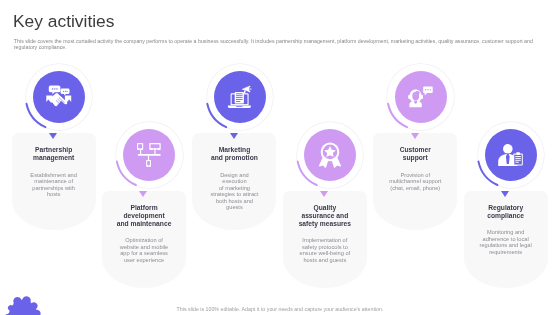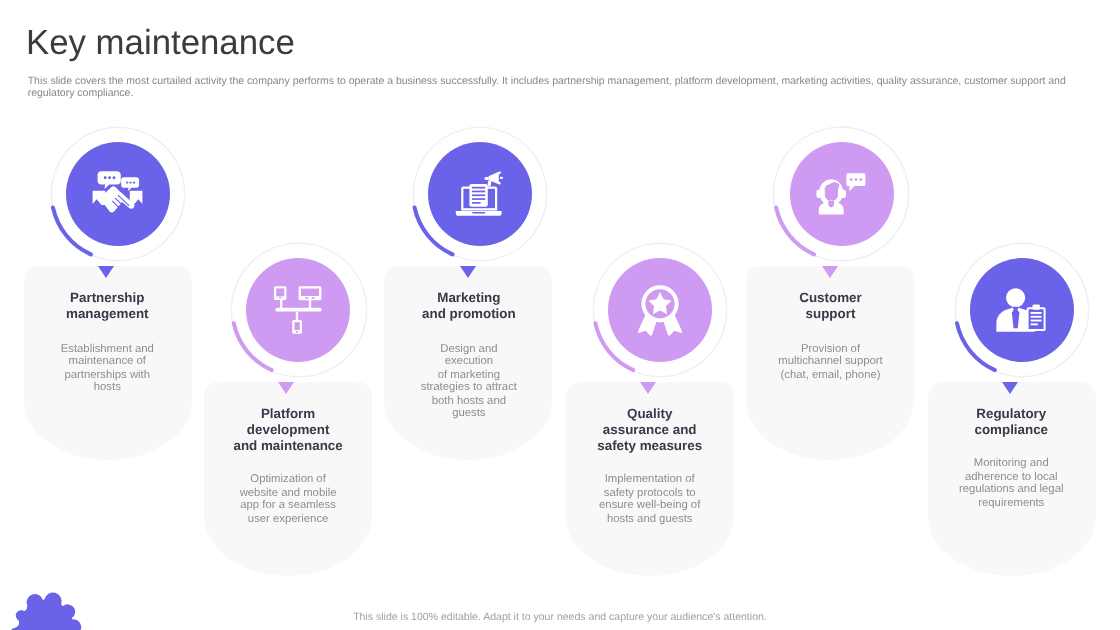--- a/index.html
+++ b/index.html
@@ -24,21 +24,21 @@
   .arcsvg{position:absolute;overflow:visible;}
   .disc{position:absolute;width:52px;height:52px;border-radius:50%;}
   .disc svg{position:absolute;left:13px;top:13px;width:26px;height:26px;display:block;}
   .arrow{position:absolute;z-index:3;width:0;height:0;border-left:4.55px solid transparent;
          border-right:4.55px solid transparent;border-top-width:6.5px;border-top-style:solid;}
 </style>
 </head>
 <body>
 
 <div class="slide">
-  <div class="title">Key maintenance</div>
+  <div class="title">Key activities</div>
   <div class="subtitle">This slide covers the most curtailed activity the company performs to operate a business successfully. It includes partnership management, platform development, marketing activities, quality assurance, customer support and regulatory compliance.</div>
   <div id="nodes">
       <div class="node" style="left: 0px;">
         <div class="card" style="left: 11.65px; height: 97.5px; top: 132.8px; background: rgb(248, 248, 249);">
           <div class="card-inner">
             <div class="card-title">
               <div>Partnership</div>
               <div>management</div>
             </div>
             <div class="card-body">

